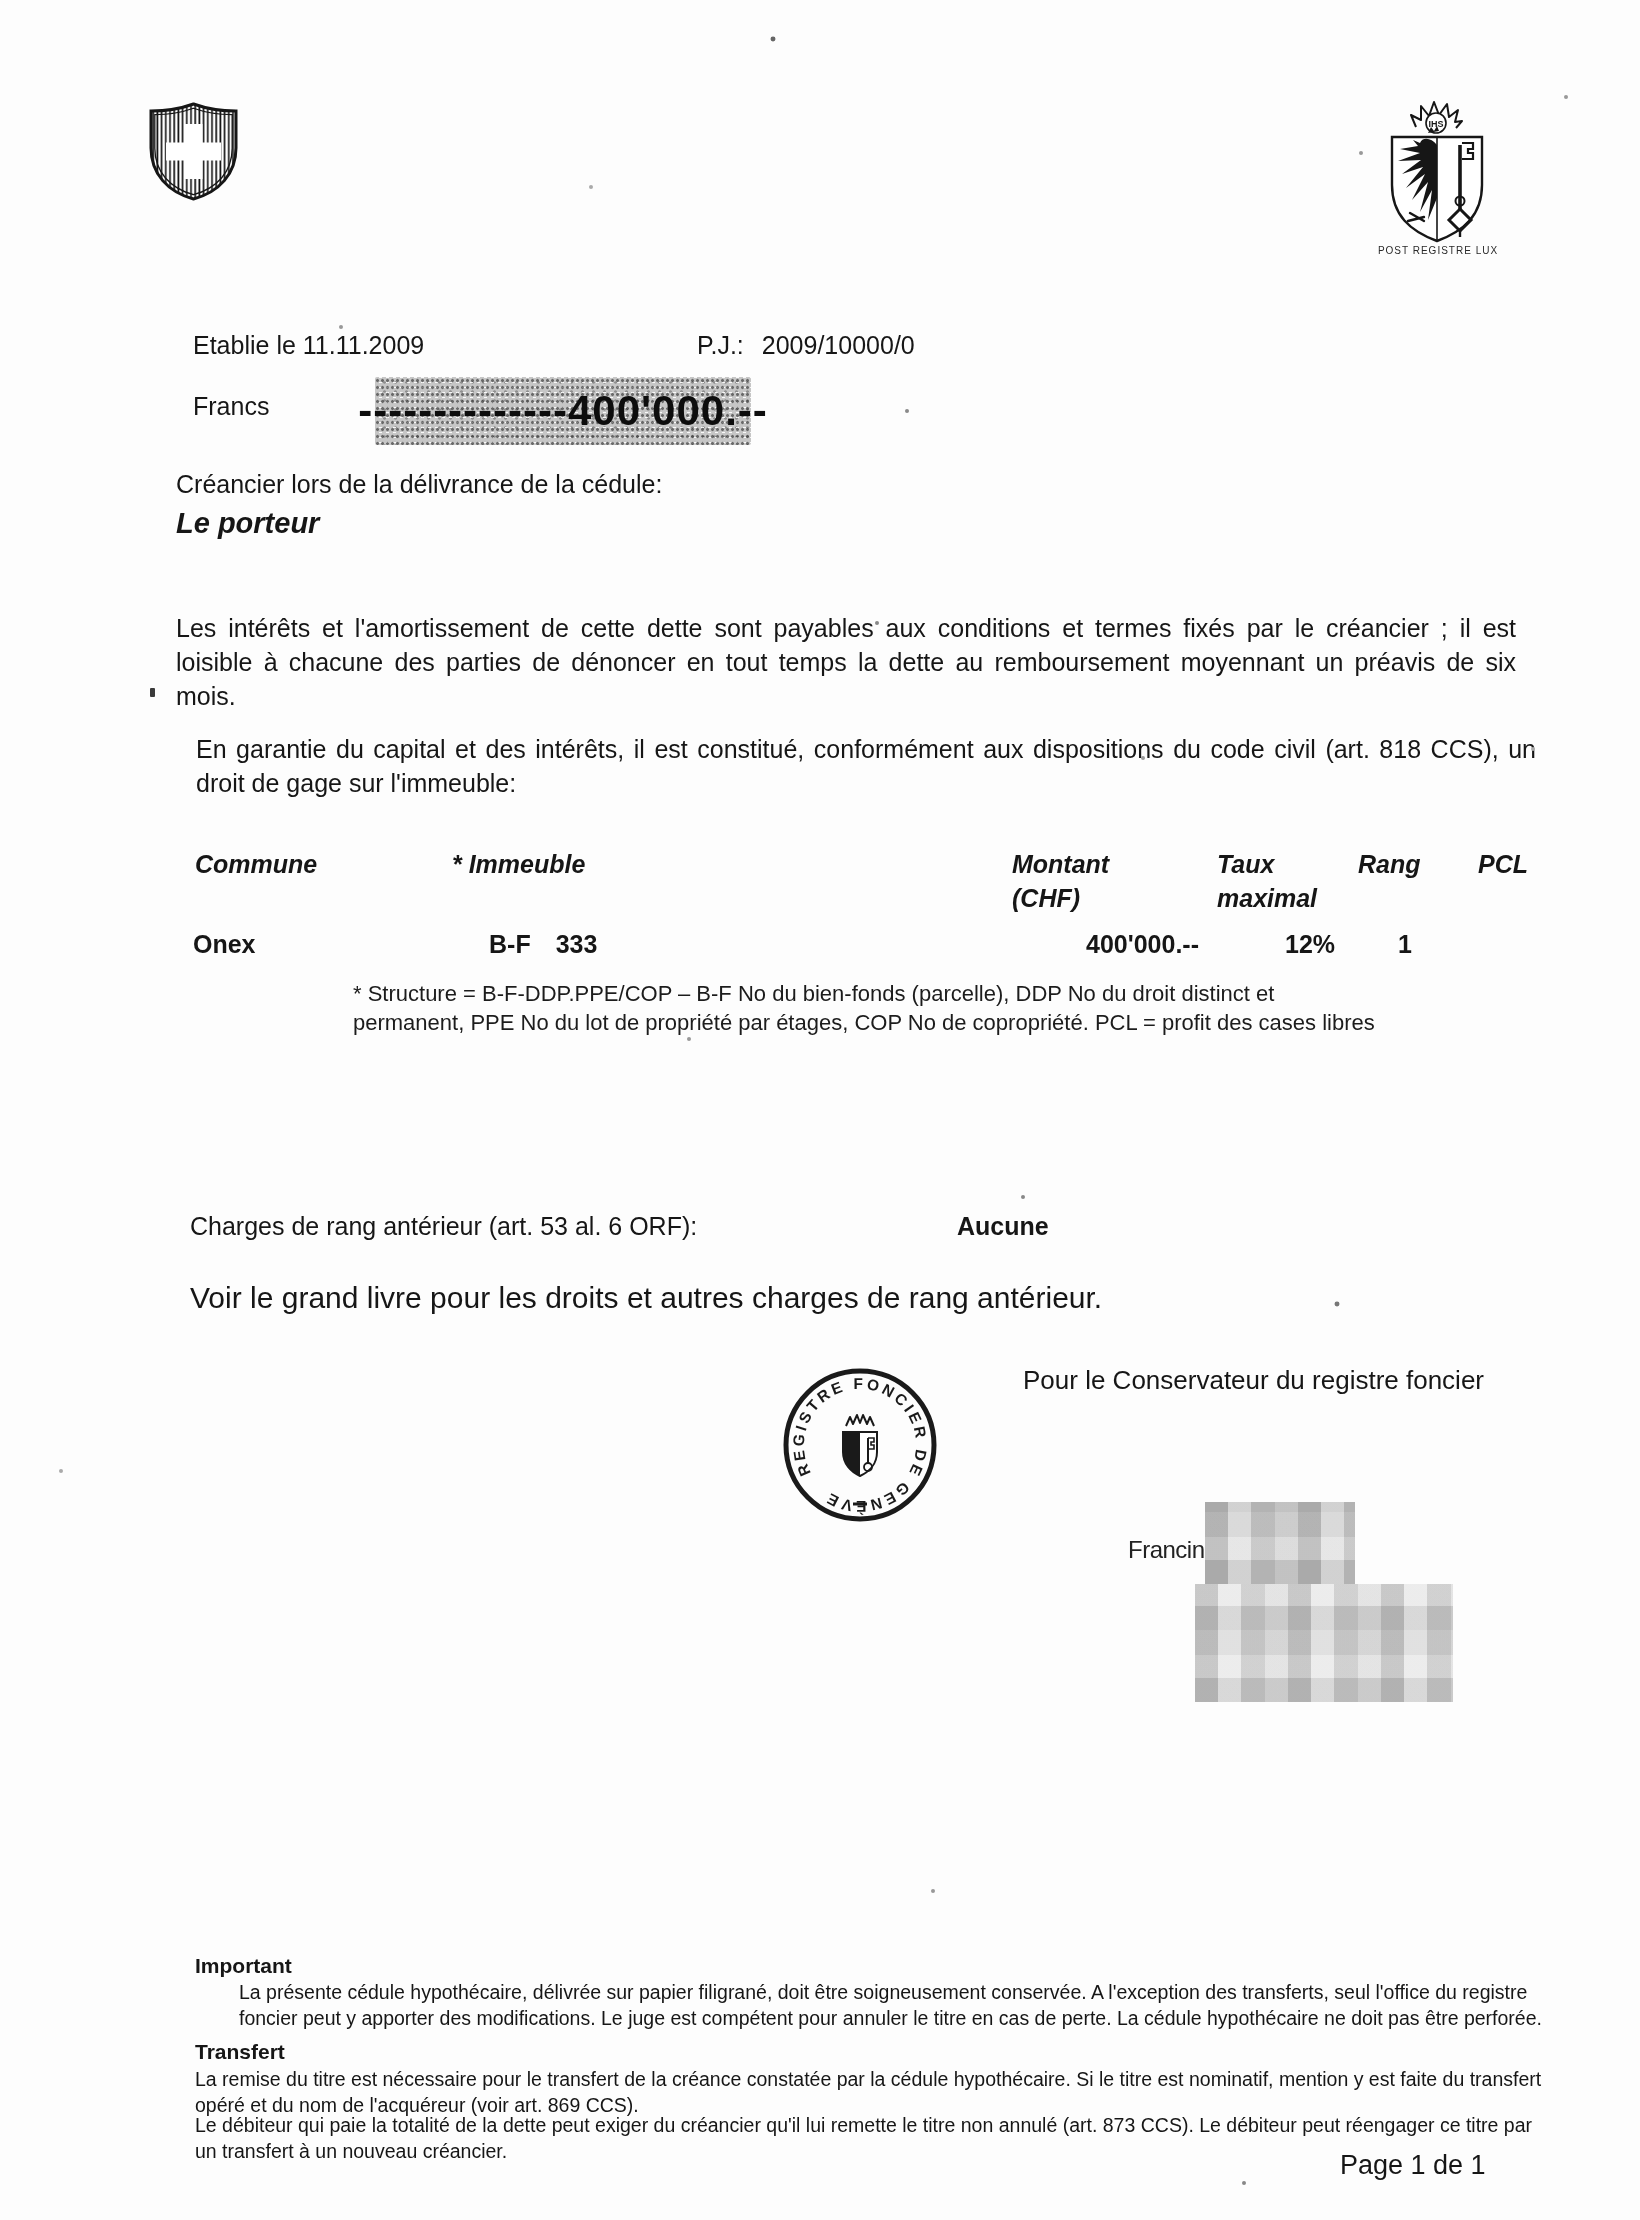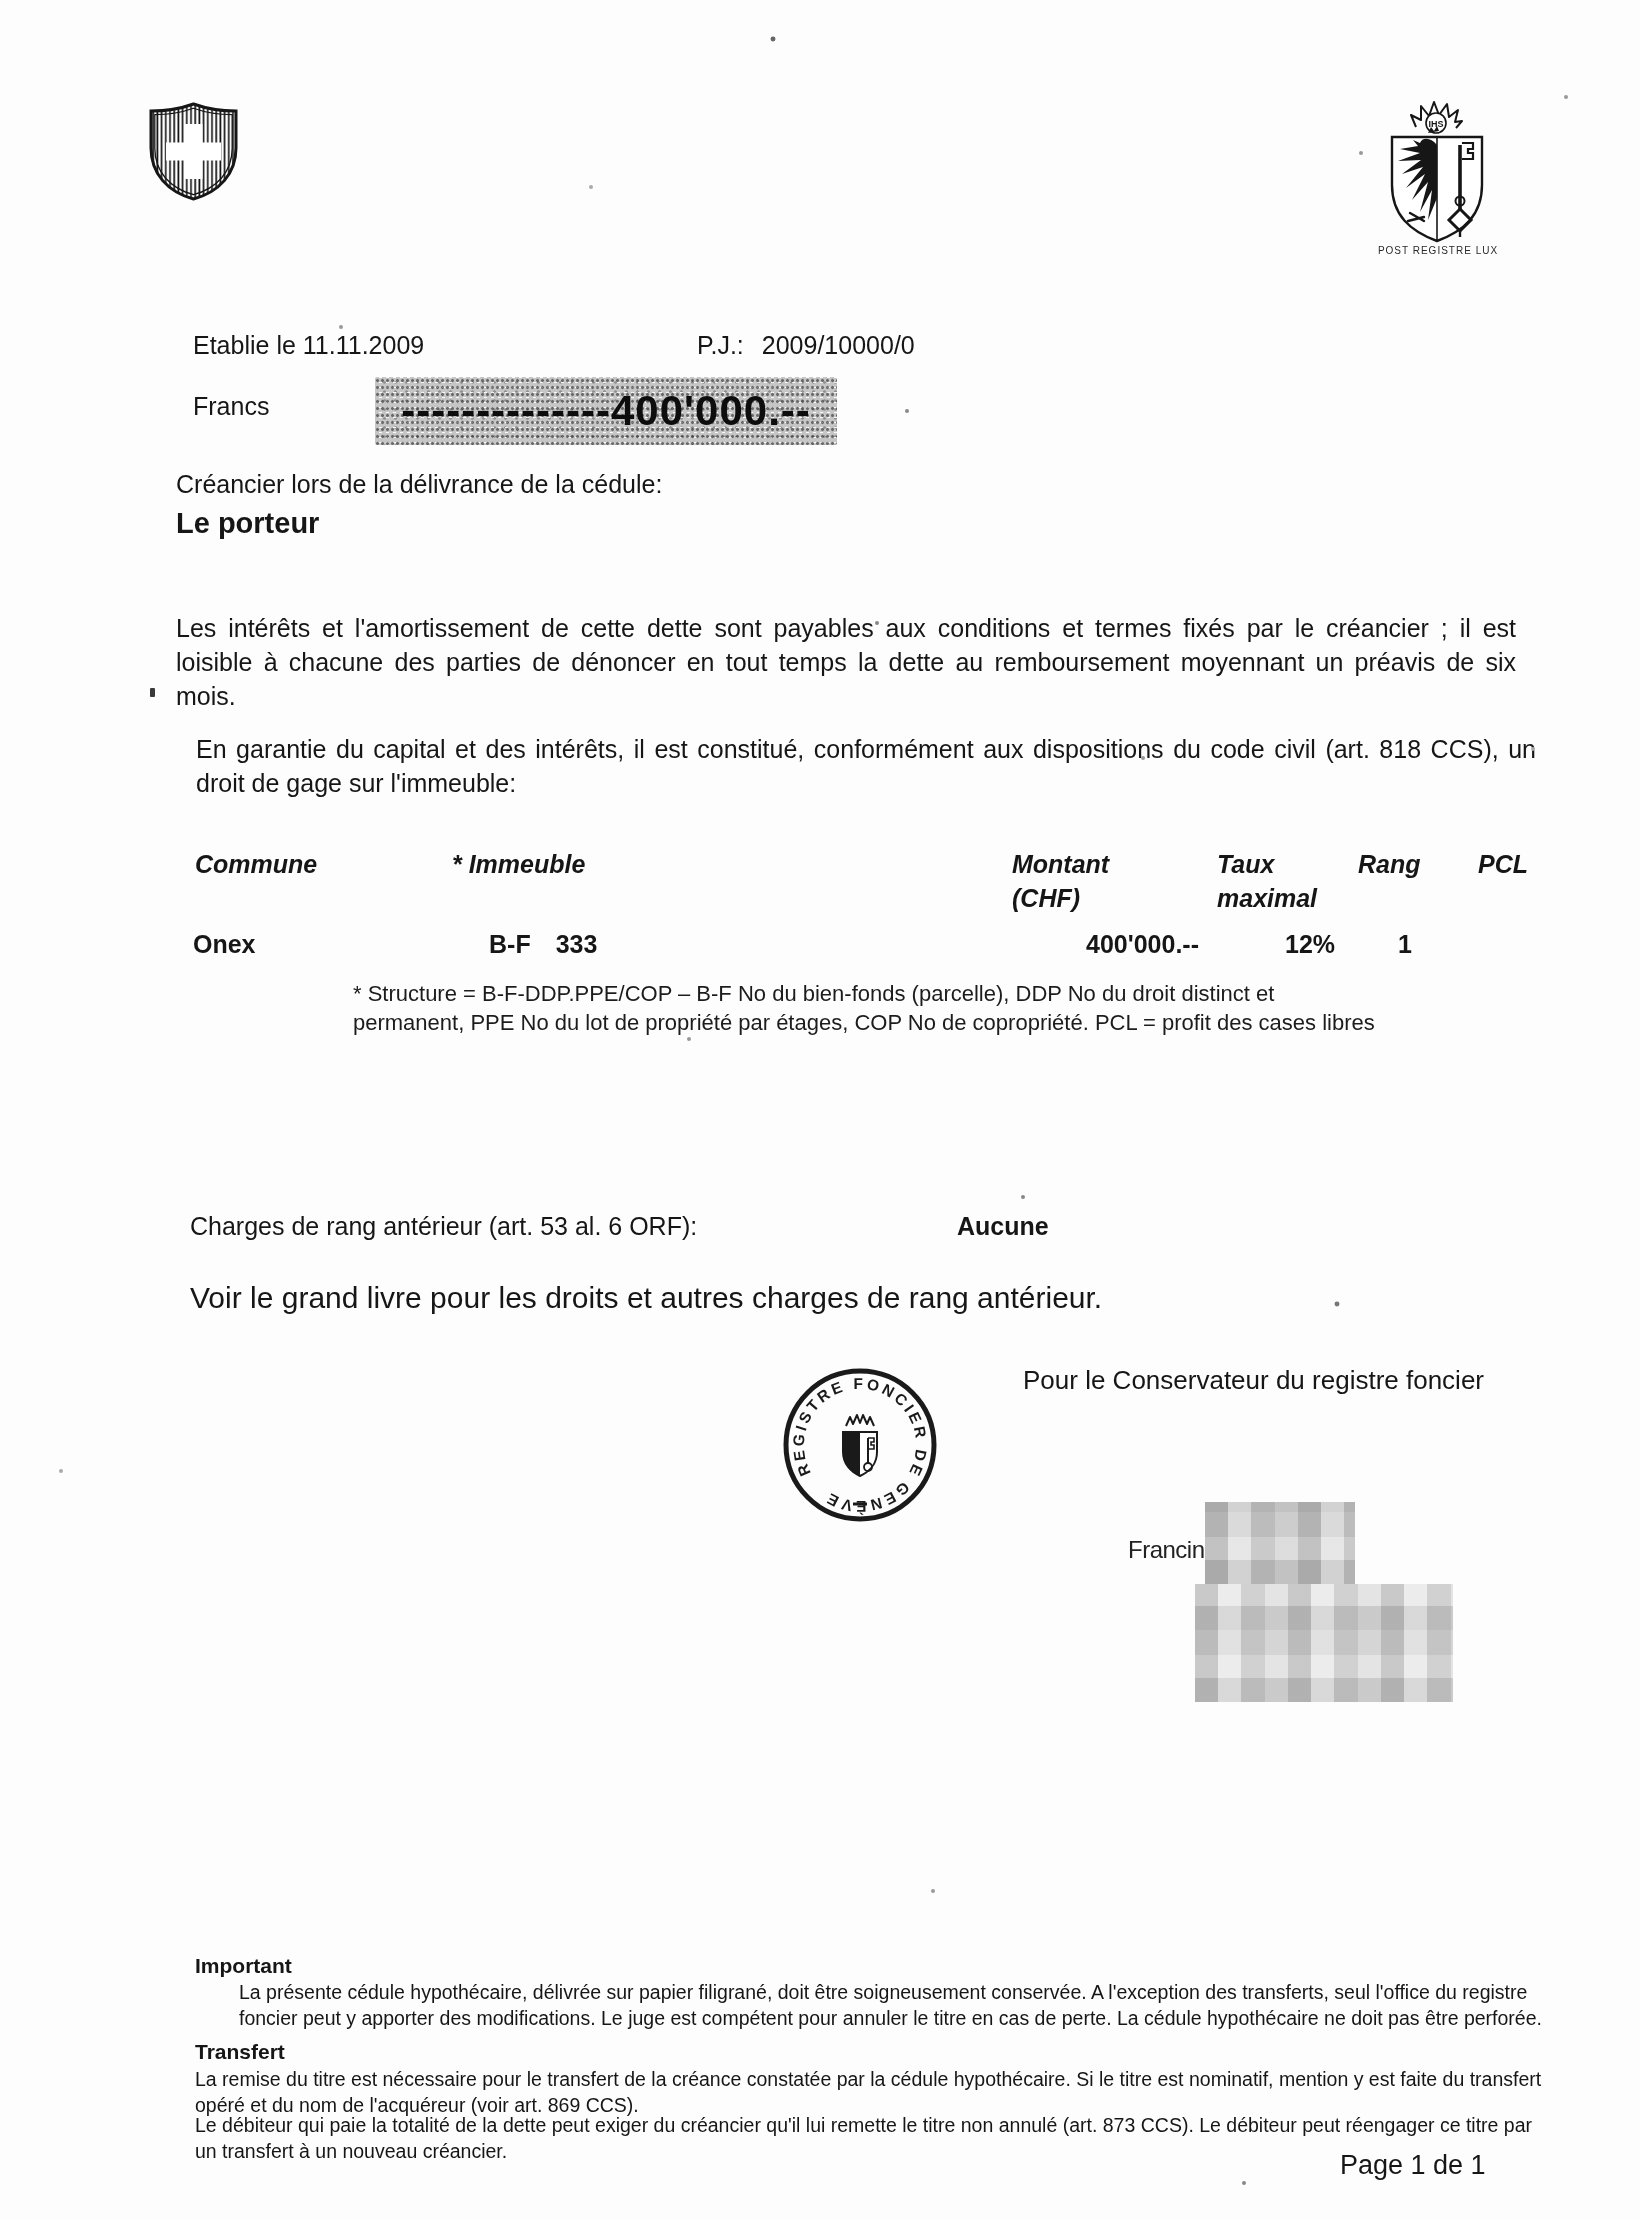--- a/index.html
+++ b/index.html
@@ -14,35 +14,35 @@
   .doc-title{left:322px; top:112px; font-size:40px; font-weight:bold; letter-spacing:-0.5px; white-space:nowrap;}
   .doc-title .title-no{margin-left:32px;}
   .geneva-arms{left:1388px; top:99px; width:100px; height:145px;}
   .geneva-motto{left:1370px; top:245px; width:136px; text-align:center; font-size:10px; letter-spacing:1px; color:#2a2a2a;}
   
   .etablie{left:193px; top:331px; font-size:25px;}
   .pj{left:697px; top:331px; font-size:25px;}
   .pj .pj-value{margin-left:18px;}
   .francs-label{left:193px; top:392px; font-size:25px;}
   .amount-box{
-    left:375px; top:377px; width:462px; height:68px;
+    left:375px; top:377px; width:376px; height:68px;
     background-color:#c6c6c6;
     background-image:
       radial-gradient(rgba(30,30,30,0.55) 1px, transparent 1.5px),
       radial-gradient(rgba(255,255,255,0.9) 1px, transparent 1.4px),
       radial-gradient(rgba(0,0,0,0.28) 1px, transparent 1.8px);
     background-size:5px 7px, 7px 5px, 11px 9px;
     background-position:0 0, 2px 3px, 4px 1px;
     display:flex; align-items:center; justify-content:center;
     border-radius:2px;
   }
   .amount-text{font-size:42px; font-weight:bold; letter-spacing:1px; white-space:nowrap; color:#0d0d0d;}
   
   .creancier-label{left:176px; top:470px; font-size:25px;}
-  .creancier-value{left:176px; top:507px; font-size:29px; font-weight:bold;}
+  .creancier-value{left:176px; top:507px; font-size:29px; font-weight:bold;font-style:italic;}
   
   .para{left:176px; width:1340px; font-size:25px; line-height:34px; text-align:justify;}
   .para-interets{top:611px; word-spacing:4px;}
   .para-garantie{top:732px;margin-left:20px;}
   
   .th{font-size:25px; font-style:italic; white-space:nowrap;font-weight:bold;}
   .td{font-size:25px; font-weight:bold; white-space:nowrap;}
   .h-commune{left:195px; top:850px;}
   .h-immeuble{left:452px; top:850px;}
   .h-montant1{left:1012px; top:850px;}

